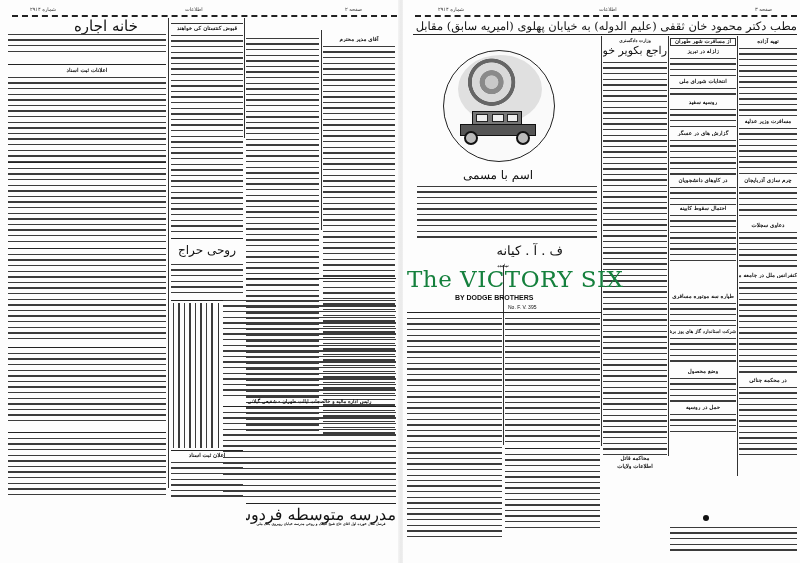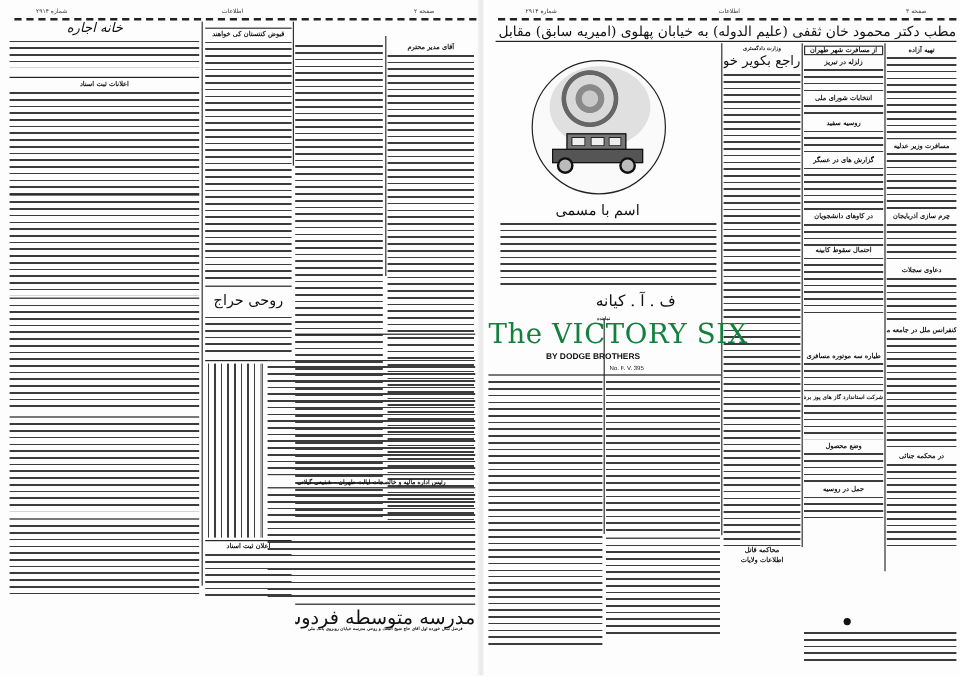--- a/index.html
+++ b/index.html
@@ -50,21 +50,21 @@
 
   <div class="subhead" style="left:323px; top:36px; width:72px;">آقای مدیر محترم</div>
 
   <div class="col-text" style="left:323px; top:44px; width:72px; height:390px; background:repeating-linear-gradient(180deg,transparent 0 1.8px,#3c3c3c 1.8px 3.2px,transparent 3.2px 5.6px);"></div>
   <div class="col-text" style="left:246px; top:36px; width:73px; height:395px; background:repeating-linear-gradient(180deg,transparent 0 1.8px,#3c3c3c 1.8px 3.2px,transparent 3.2px 5.6px);"></div>
 
   <div class="box" style="left:171px; top:16px; width:72px; height:8px; border:none; border-bottom:1px solid #333;"></div>
   <div class="subhead" style="left:171px; top:25px; width:72px;">قبوض کنتستان کی خواهند</div>
   <div class="col-text" style="left:171px; top:33px; width:72px; height:200px; background:repeating-linear-gradient(180deg,transparent 0 1.8px,#3c3c3c 1.8px 3.2px,transparent 3.2px 5.6px);"></div>
 
-  <div class="headline" style="left:9px; top:17px; width:140px; font-size:11px; text-align:center;font-style:italic;">خانه اجاره</div>
+  <div class="headline" style="left:36px; top:17px; width:140px; font-size:15px; text-align:center;">خانه اجاره</div>
   <div class="col-text" style="left:8px; top:32px; width:158px; height:24px; background:repeating-linear-gradient(180deg,transparent 0 1.8px,#3c3c3c 1.8px 3.2px,transparent 3.2px 5.6px);"></div>
   <div class="rule" style="left:8px; top:64px; width:158px; height:1px;"></div>
   <div class="subhead" style="left:8px; top:67px; width:158px;">اعلانات ثبت اسناد</div>
   <div class="col-text" style="left:8px; top:75px; width:158px; height:90px; background:repeating-linear-gradient(180deg,transparent 0 1.8px,#3c3c3c 1.8px 3.2px,transparent 3.2px 5.6px);"></div>
   <div class="rule" style="left:8px; top:162px; width:158px; height:1px;"></div>
   <div class="col-text" style="left:8px; top:166px; width:158px; height:80px; background:repeating-linear-gradient(180deg,transparent 0 1.8px,#3c3c3c 1.8px 3.2px,transparent 3.2px 5.6px);"></div>
   <div class="rule" style="left:8px; top:248px; width:158px; height:1px;"></div>
   <div class="col-text" style="left:8px; top:252px; width:158px; height:88px; background:repeating-linear-gradient(180deg,transparent 0 1.8px,#3c3c3c 1.8px 3.2px,transparent 3.2px 5.6px);"></div>
   <div class="rule" style="left:8px; top:347px; width:158px; height:1px;"></div>
   <div class="col-text" style="left:8px; top:351px; width:158px; height:75px; background:repeating-linear-gradient(180deg,transparent 0 1.8px,#3c3c3c 1.8px 3.2px,transparent 3.2px 5.6px);"></div>

